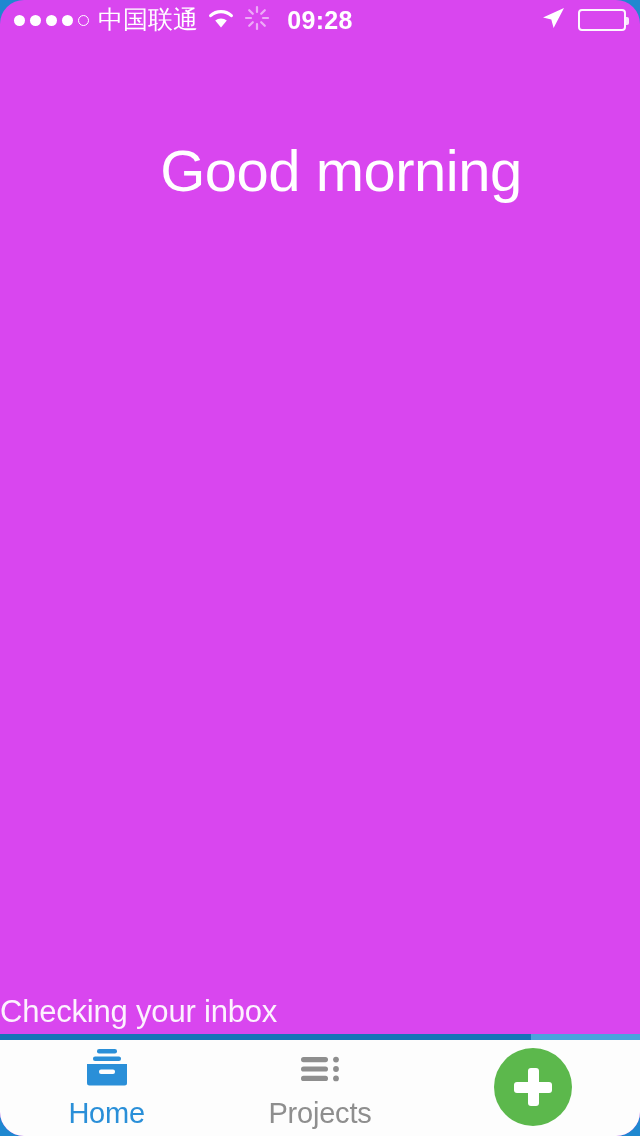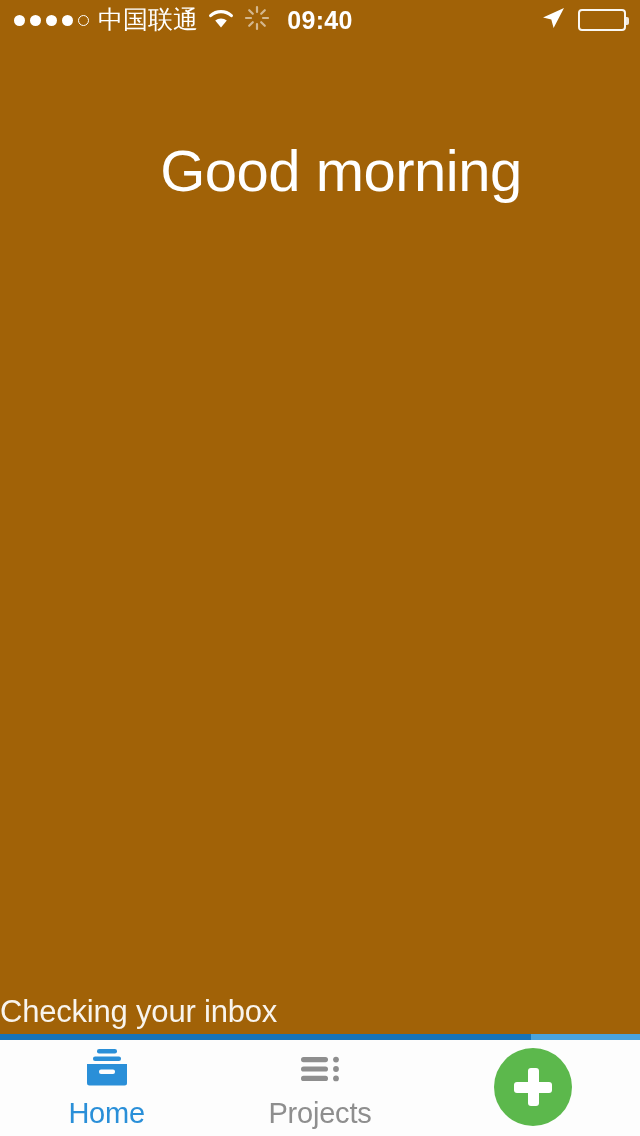--- a/index.html
+++ b/index.html
@@ -212,21 +212,21 @@
     position:absolute;
     background:#ffffff;
     border-radius:3px;
   }
   .fab .plus-h { width:38px; height:11px; }
   .fab .plus-v { width:11px; height:38px; }
 </style>
 </head>
 <body>
 
-<div id="app" style="background: #a16207;">
+<div id="app" style="background: #d946ef; border-radius: 24px;">
 
   <div class="status-bar">
 
     <div class="sb-left">
 
       <div class="signal-dots">
           <span class="dot"></span>
           <span class="dot"></span>
           <span class="dot"></span>
           <span class="dot"></span>
@@ -251,21 +251,21 @@
             <line x1="20.8" y1="20.8" x2="17.2" y2="17.2"></line>
             <line x1="13" y1="24" x2="13" y2="19"></line>
             <line x1="5.2" y1="20.8" x2="8.8" y2="17.2"></line>
             <line x1="2" y1="13" x2="7" y2="13"></line>
             <line x1="5.2" y1="5.2" x2="8.8" y2="8.8"></line>
           </g>
         </svg>
       </span>
     </div>
 
-    <div class="sb-center">09:40</div>
+    <div class="sb-center">09:28</div>
 
     <div class="sb-right">
       <span>
         <svg width="26" height="26" viewBox="0 0 26 26">
           <path d="M24 3 L3 12.4 L11.3 14.6 L13.6 23 Z" fill="#ffffff"></path>
         </svg>
       </span>
 
       <span class="battery">
         <span class="level" style="width:88%"></span>

